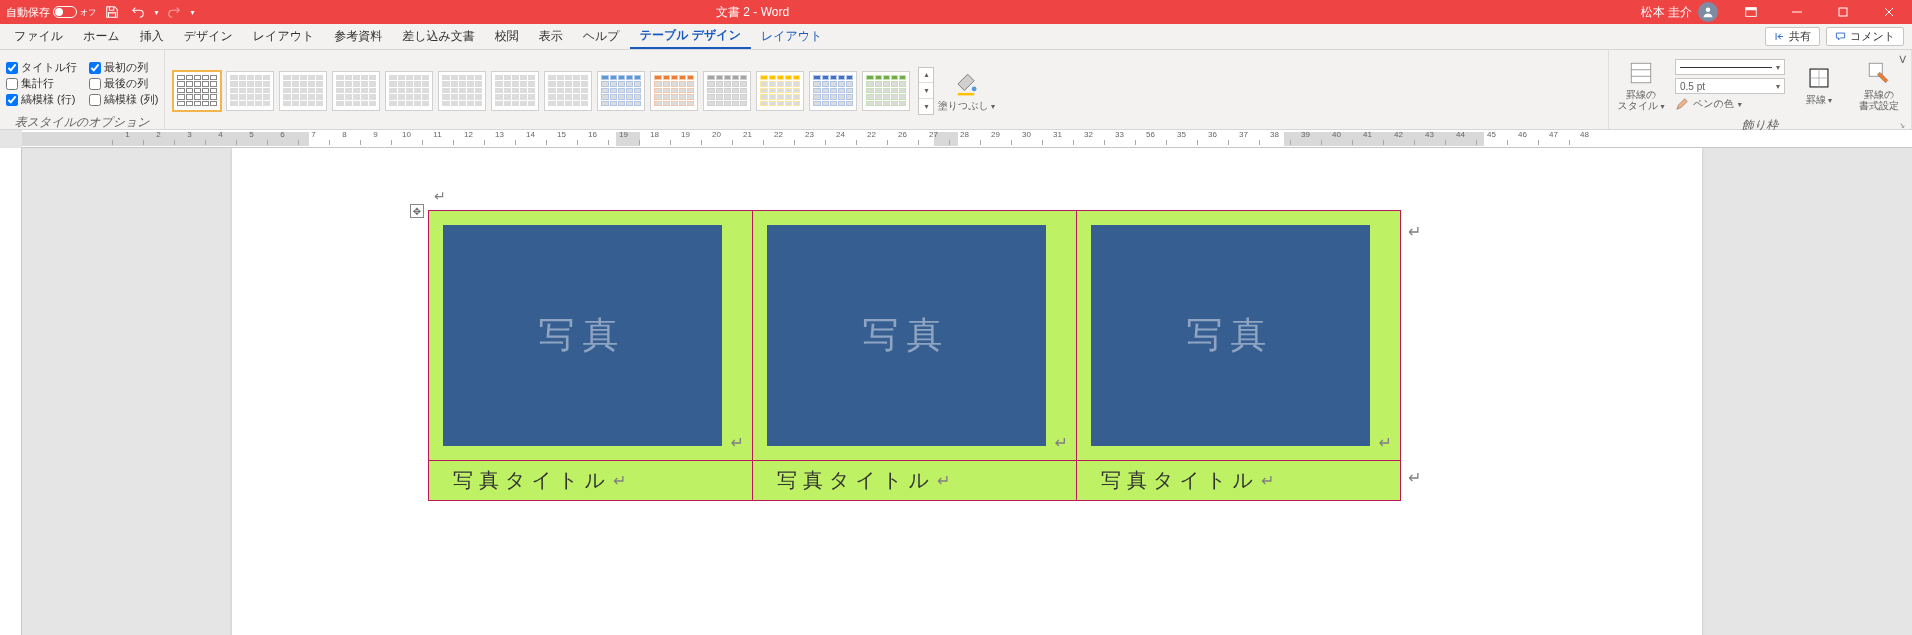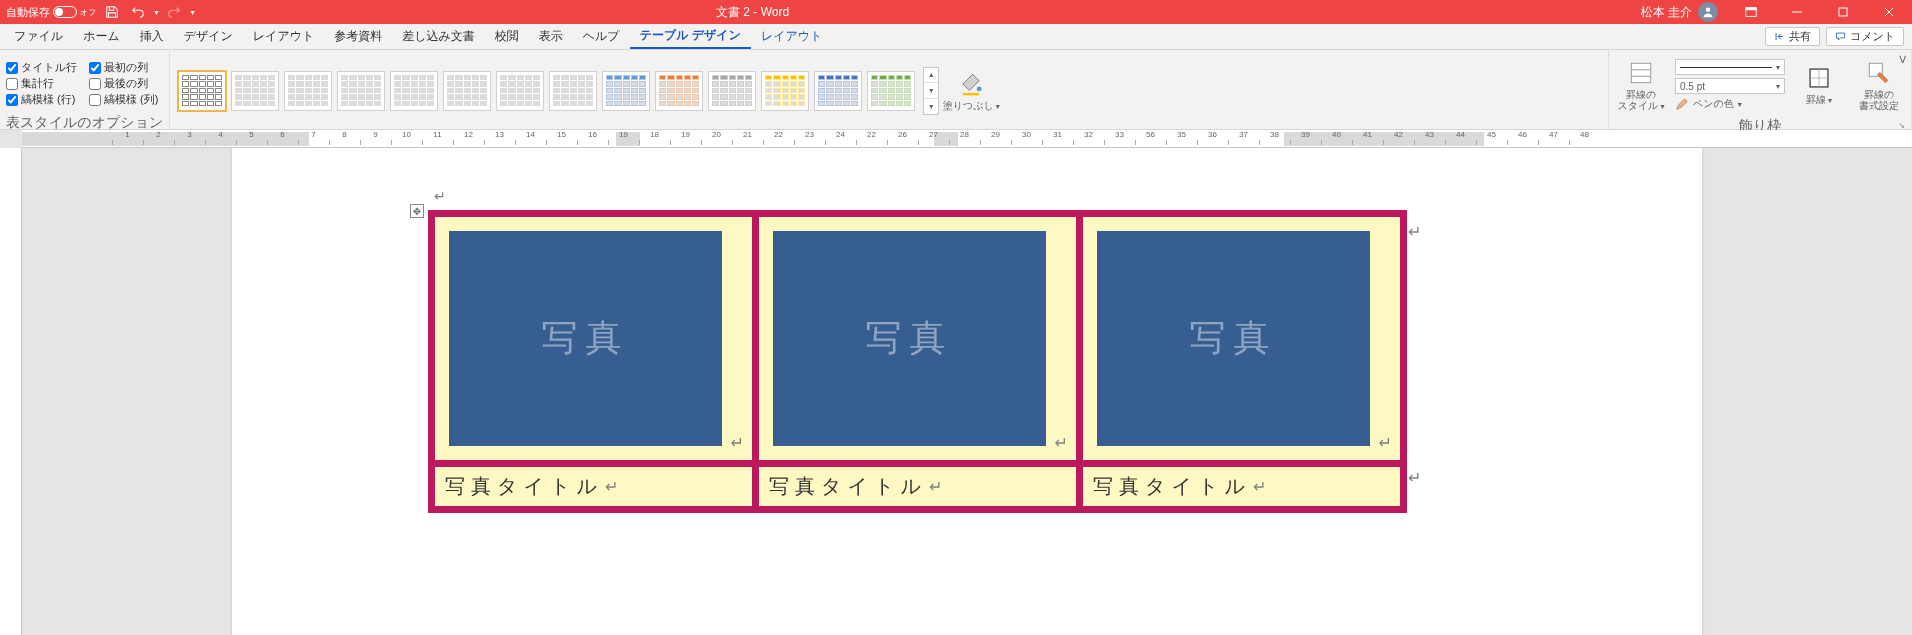--- a/index.html
+++ b/index.html
@@ -28,21 +28,21 @@
 .ribbon-tab.contextual { color: #185abd; text-align: center; }
 .ribbon-tabs .spacer { flex: 1; }
 .ribbon-tabs .tabright { display:flex; align-items:center; gap:6px; padding-right:8px; }
 .rtbtn { border:1px solid #c8c6c4; padding: 1px 8px; font-size:11px; border-radius:2px; display:flex; align-items:center; gap:4px; background:#fff; }
 
 
 .ribbon { height: 80px; background: #f3f2f1; border-bottom: 1px solid #d6d6d6; display: flex; font-size: 11px; color: #616161; position: relative; }
 .ribbon .collapse-arrow { position:absolute; right:6px; top:4px; font-size:10px; color:#616161; }
 .group { border-right: 1px solid #e1dfdd; padding: 4px 6px 2px; display:flex; flex-direction:column; }
 .group-body { flex:1; display:flex; align-items:center; }
-.group-label { text-align:center; font-size:14px; color:#616161; padding-top:1px; height:14px; white-space:nowrap; position:relative; }
+.group-label { text-align:center; font-size:12px; color:#616161; padding-top:1px; height:14px; white-space:nowrap; position:relative;font-style:italic; }
 .group-label.launcher::after { content:"↘"; position:absolute; right:0; bottom:0; font-size:8px; color:#888; }
 
 
 .style-options { display:grid; grid-template-columns: auto auto; gap:1px 12px; font-size:11px; color:#323130; }
 .check { display:flex; align-items:center; gap:3px; white-space:nowrap; }
 .check input { width:12px; height:12px; }
 
 
 .gallery-wrap { display:flex; align-items:center; gap:6px; }
 .gallery { display:flex; gap:5px; padding:2px; }
@@ -94,26 +94,26 @@
 .workspace { position:absolute; top:148px; left:0; right:0; bottom:0; background:#e5e5e5; display:flex; }
 .ruler-v { width:22px; background:#fff; border-right:1px solid #c8c6c4; }
 .page-area { flex:1; overflow:auto; position:relative; }
 .page { width:1470px; background:#fff; margin:0 auto; min-height:900px; position:relative; box-shadow:0 1px 3px rgba(0,0,0,.15); }
 .para-mark { color:#808080; font-size:14px; }
 .page .pm-top { position:absolute; left:202px; top:40px; }
 
 .movehandle { position:absolute; left:178px; top:56px; width:14px; height:14px; border:1px solid #888; background:#fff; display:flex; align-items:center; justify-content:center; font-size:10px; color:#666; }
 
 table.doc-table { position:absolute; left:196px; top:62px; border-collapse:collapse; }
-table.doc-table td { border:7px solid #be185d; background:#fef9c3; vertical-align:top; padding:0; }
+table.doc-table td { border:1px solid #be185d; background:#bef264; vertical-align:top; padding:0; }
 table.doc-table td.photo { width:324px; height:250px; position:relative; }
 table.doc-table td.title { width:324px; height:40px; }
 .photo-inner { position:absolute; inset:14px 30px 14px 14px; background:#365e91; display:flex; align-items:center; justify-content:center; color:#8ea4c2; font-size:36px; font-family:"Yu Mincho","MS Mincho",serif; letter-spacing:8px; }
 .cell-pm { position:absolute; right:8px; bottom:8px; color:#808080; font-size:16px; }
-.title-text { font-family:"Yu Mincho","MS Mincho",serif; font-size:20px; color:#333; padding:6px 10px; letter-spacing:6px; display:flex; align-items:center; }
+.title-text { font-family:"Yu Mincho","MS Mincho",serif; font-size:20px; color:#333; padding:6px 24px; letter-spacing:6px; display:flex; align-items:center; }
 .title-text .pm { color:#808080; font-size:16px; margin-left:2px; letter-spacing:0; }
 .outside-pm { position:absolute; left:1176px; color:#808080; font-size:16px; }
 .outside-pm.r1 { top:74px; }
 .outside-pm.r2 { top:320px; }
 
 svg { display:block; }
 </style>
 </head>
 <body>
 

